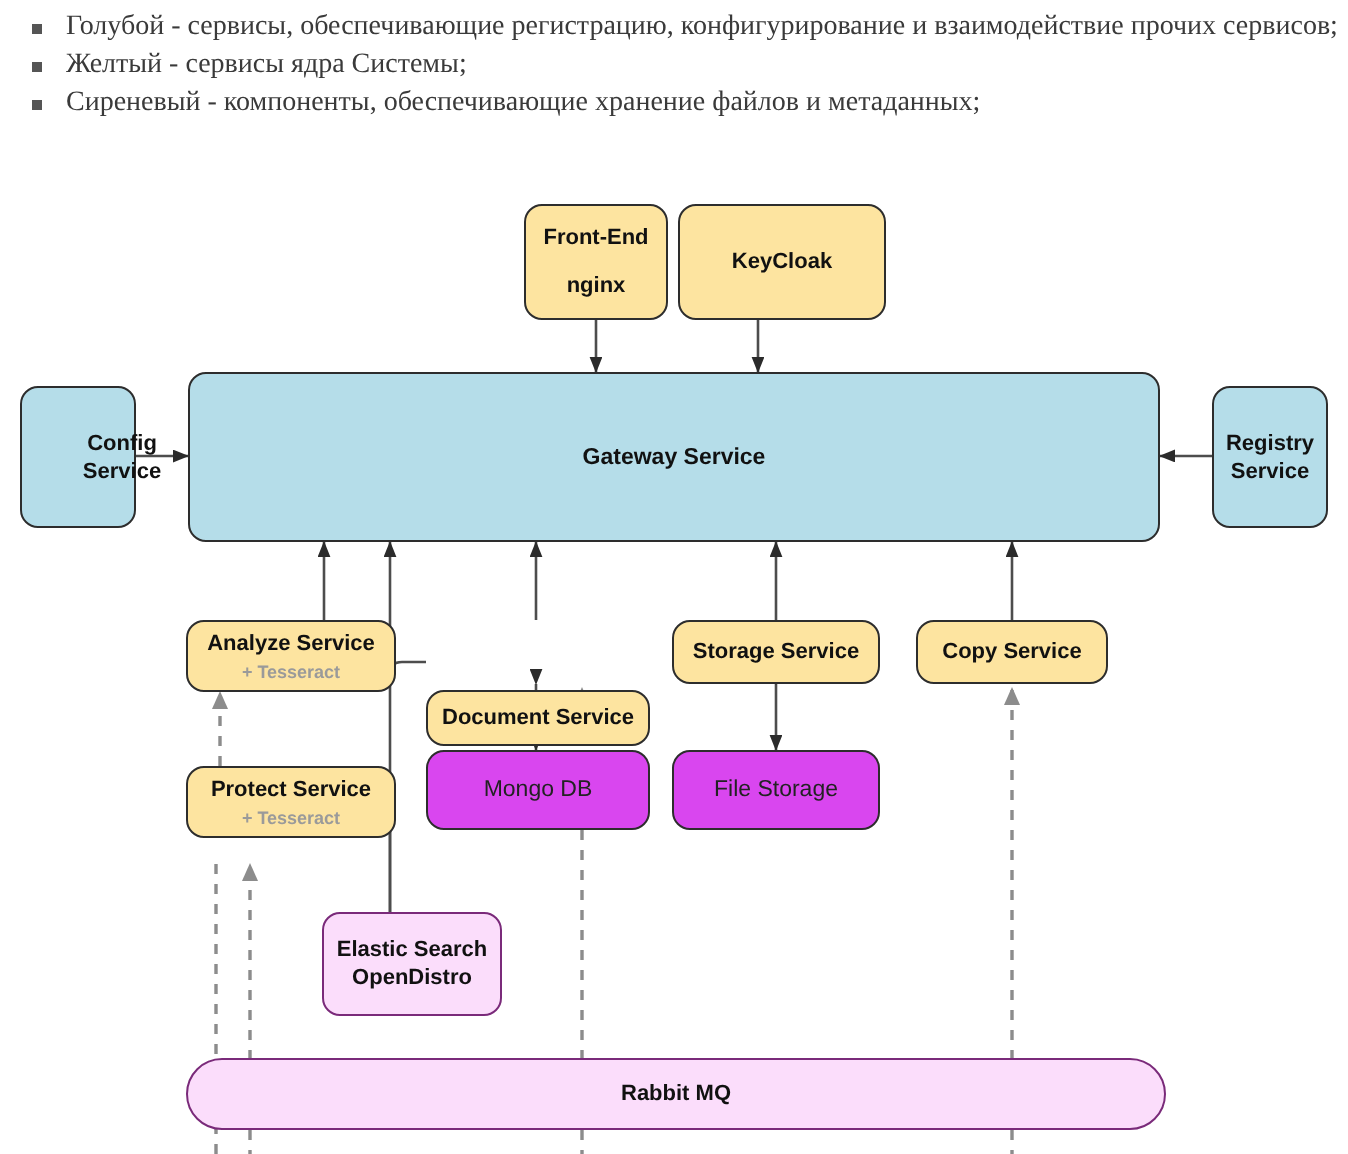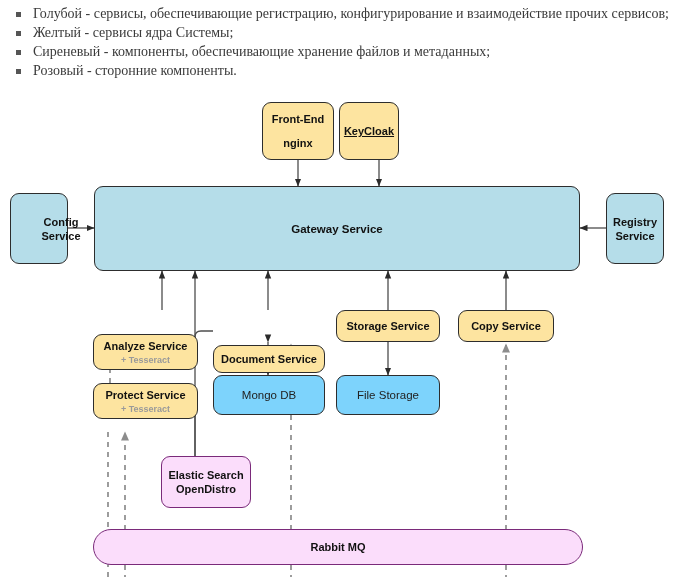--- a/index.html
+++ b/index.html
@@ -75,45 +75,41 @@
   }
   .node .sub {
     font-size: 9px;
     font-weight: bold;
     color: #9a9a9a;
     line-height: 12px;
     margin-top: 1px;
   }
   .node.blue    { background: #b5dde9; border-color: #2d2d2d; }
   .node.yellow  { background: #fde4a0; border-color: #2d2d2d; }
-  .node.purple  { background: #7dd3fc; border-color: #2d2d2d; font-weight: normal; color: #222; font-size: 11.5px; }
+  .node.purple  { background: #d946ef; border-color: #2d2d2d; font-weight: normal; color: #222; font-size: 11.5px; }
   .node.pink    { background: #fbddfb; border-color: #7a2a7a; }
   .node.pinkbar { background: #fbddfb; border-color: #7a2a7a; }
   .node.gatewaybox { font-size: 11.5px; }
 </style>
 </head>
 <body>
 
 <div id="legend">
   <div class="legend-row">
     <span class="legend-bullet"></span>
     <span class="legend-text">Голубой - сервисы, обеспечивающие регистрацию, конфигурирование и взаимодействие прочих сервисов;</span>
   </div>
   <div class="legend-row">
     <span class="legend-bullet"></span>
     <span class="legend-text">Желтый - сервисы ядра Системы;</span>
   </div>
   <div class="legend-row">
     <span class="legend-bullet"></span>
     <span class="legend-text">Сиреневый - компоненты, обеспечивающие хранение файлов и метаданных;</span>
   </div>
-  <div class="legend-row">
-    <span class="legend-bullet"></span>
-    <span class="legend-text">Розовый - сторонние компоненты.</span>
-  </div>
 </div>
 
 <div id="diagram">
 
   <svg id="edges" viewBox="0 0 674 495" width="674" height="495" xmlns="http://www.w3.org/2000/svg">
     <defs>
       <marker id="ah-solid" markerWidth="9" markerHeight="9" refX="7.5" refY="3.2" orient="auto" markerUnits="userSpaceOnUse">
         <path d="M0,0 L8,3.2 L0,6.4 z" fill="#2b2b2b"></path>
       </marker>
       <marker id="ah-solid-s" markerWidth="9" markerHeight="9" refX="0.5" refY="3.2" orient="auto-start-reverse" markerUnits="userSpaceOnUse">
@@ -168,39 +164,39 @@
 
       <line x1="506" y1="518" x2="506" y2="262" marker-end="url(#ah-dash)" marker-start="url(#ah-dash-s)"></line>
     </g>
   </svg>
 
   <div class="node yellow" style="left:262px; top:20px; width:72px; height:58px;gap:10px;">
     <span>Front-End</span>
     <span>nginx</span>
   </div>
 
-  <div class="node yellow" style="left:339px; top:20px; width:60px; height:58px;text-decoration:underline;">
+  <div class="node yellow" style="left:339px; top:20px; width:104px; height:58px;">
     <span>KeyCloak</span>
   </div>
 
   <div class="node blue" style="left:10px; top:111px; width:58px; height:71px;padding-left:44px;">
     <span>Config</span>
     <span>Service</span>
   </div>
 
   <div class="node blue gatewaybox" style="left:94px; top:104px; width:486px; height:85px;">
     <span>Gateway Service</span>
   </div>
 
   <div class="node blue" style="left:606px; top:111px; width:58px; height:71px;">
     <span>Registry</span>
     <span>Service</span>
   </div>
 
-  <div class="node yellow" style="left:93px; top:228px; width:105px; height:36px;margin-top:24px;">
+  <div class="node yellow" style="left:93px; top:228px; width:105px; height:36px;">
     <span>Analyze Service</span>
     <span class="sub">+ Tesseract</span>
   </div>
 
   <div class="node yellow" style="left:213px; top:228px; width:112px; height:28px;margin-top:35px;">
     <span>Document Service</span>
   </div>
 
   <div class="node yellow" style="left:458px; top:228px; width:96px; height:32px;">
     <span>Copy Service</span>

